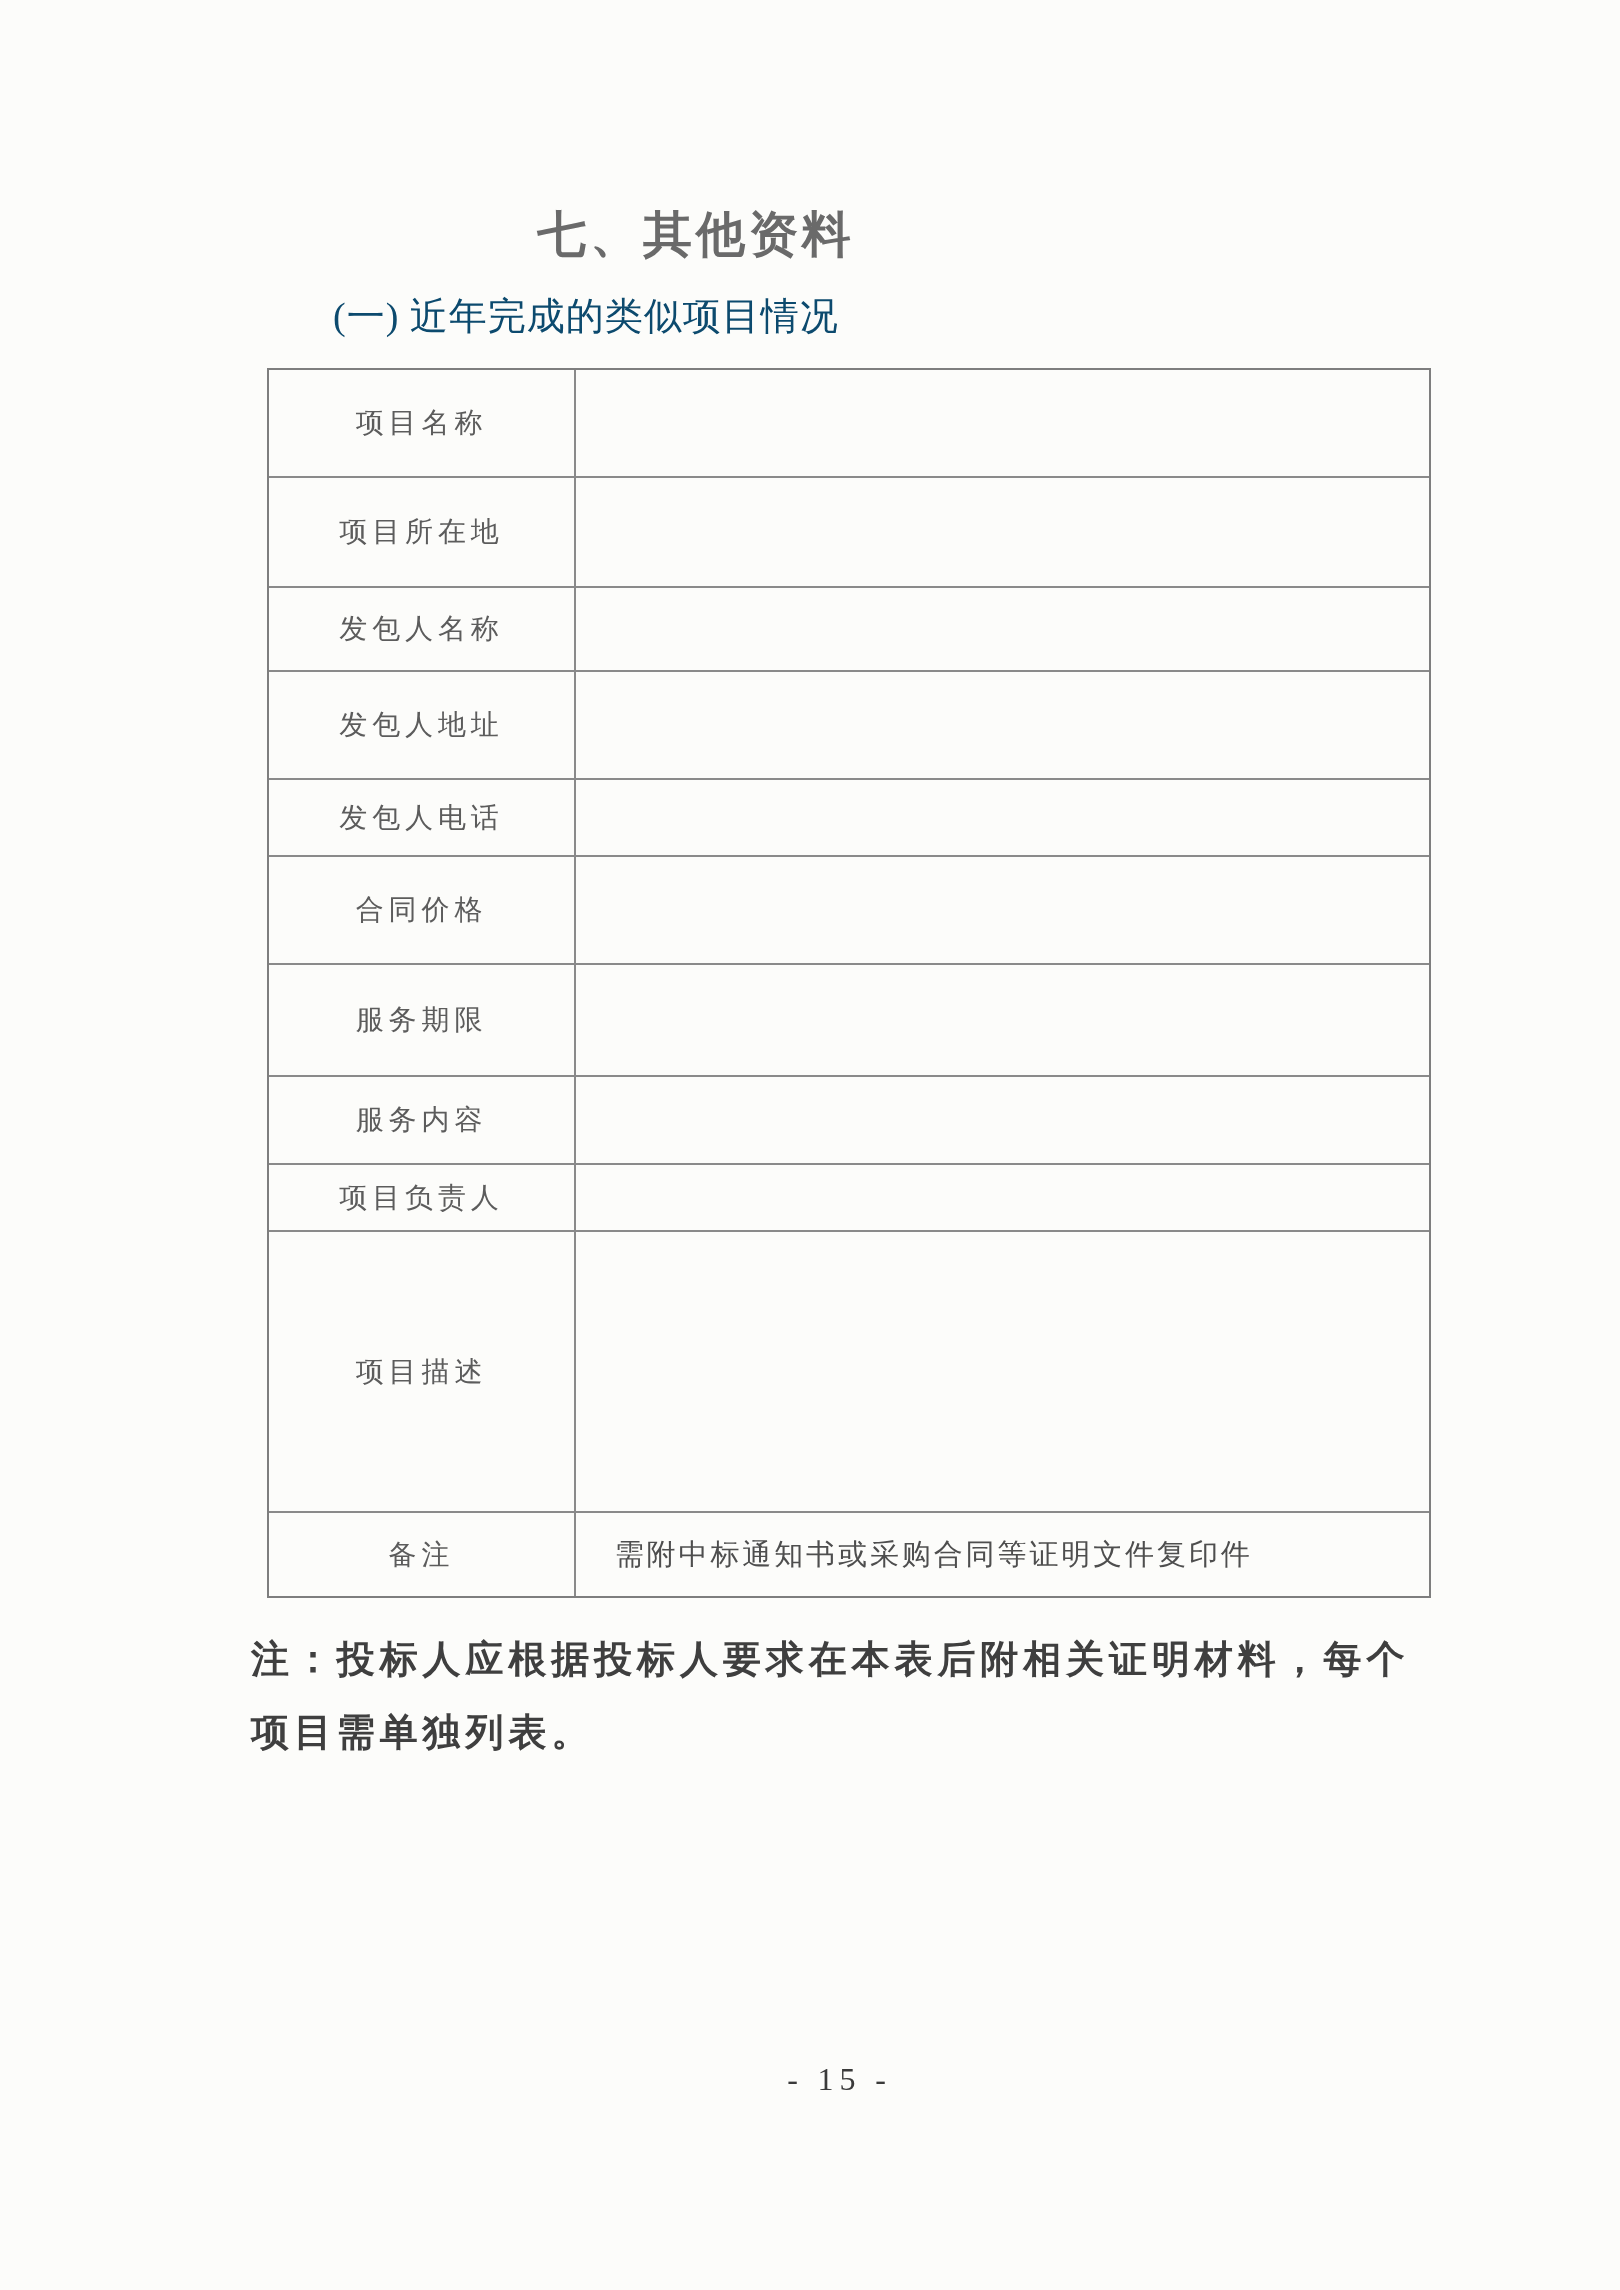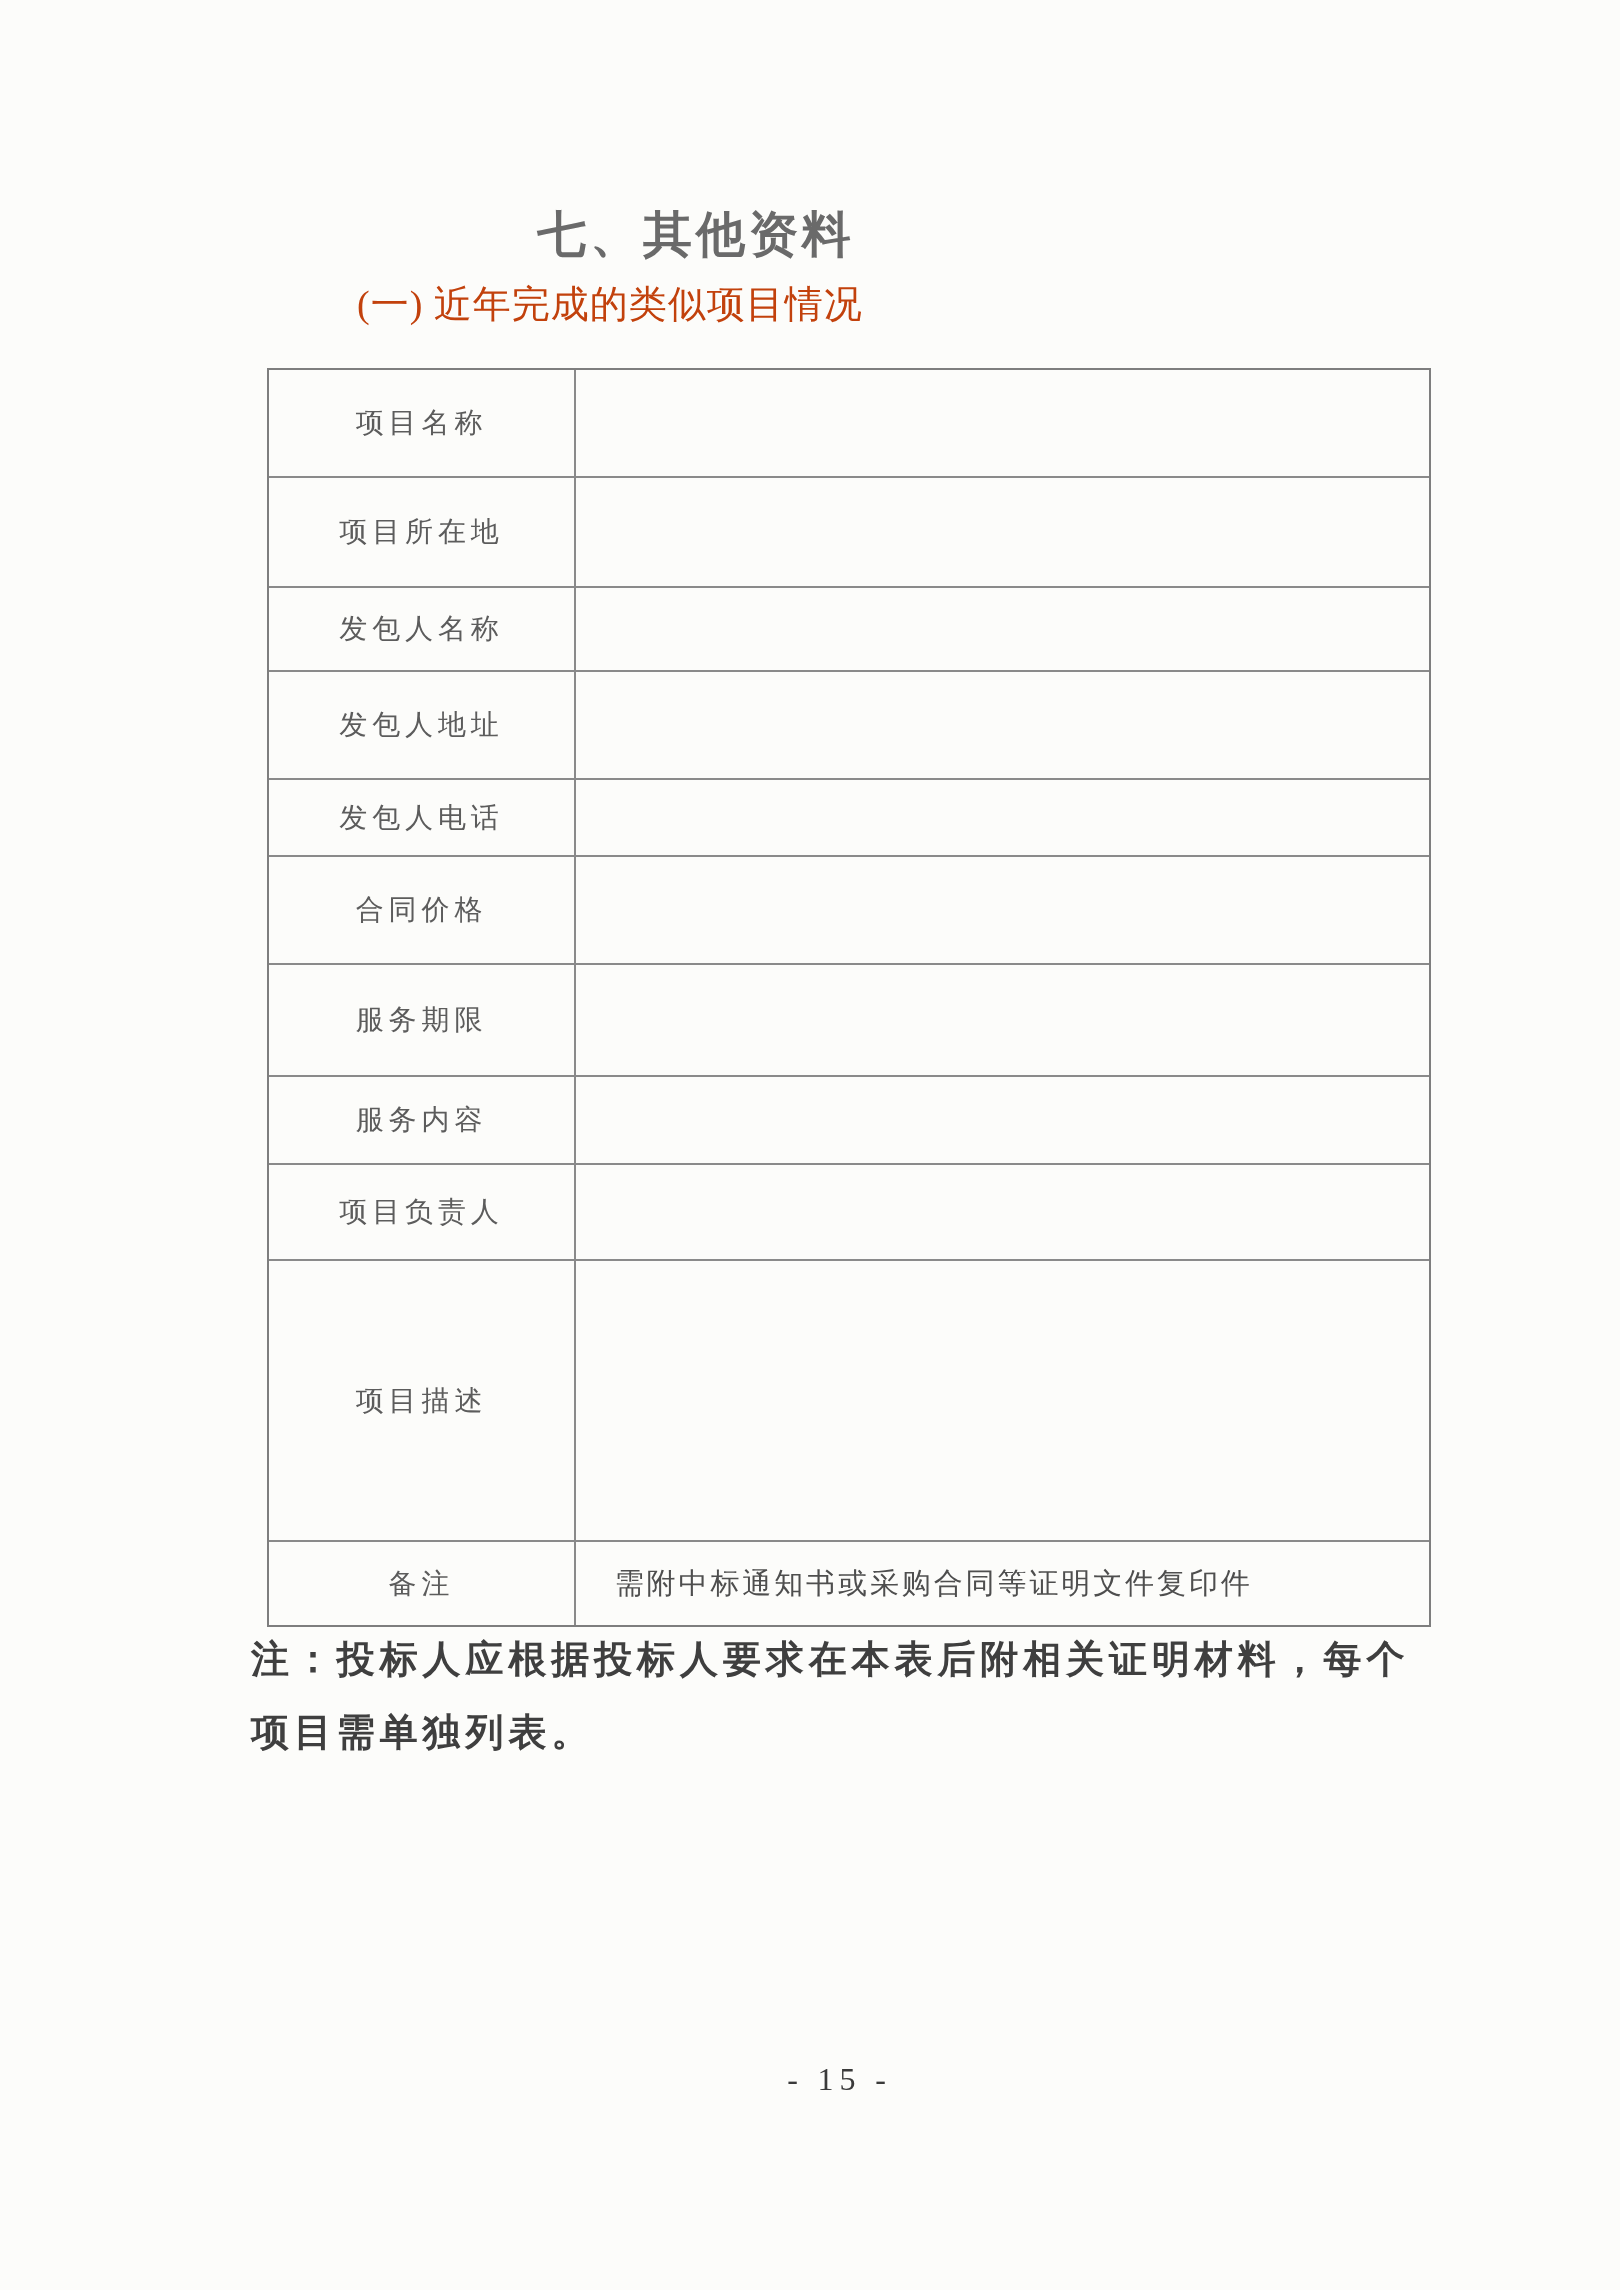--- a/index.html
+++ b/index.html
@@ -19,46 +19,45 @@
     left: 0;
     width: 1392px;
     text-align: center;
     font-size: 49px;
     font-weight: 700;
     letter-spacing: 3.9px;
     color: #6a6a6a;
   }
   .doc-subtitle {
     position: absolute;
-    top: 279px;
+    top: 291px;
     left: 333px;
     font-size: 38px;
     letter-spacing: 1px;
-    color: #c2410c;
-    margin-left: 24px;
+    color: #0c4a6e;
   }
   .project-table {
     position: absolute;
     top: 368px;
     left: 267px;
     width: 1164px;
     border: 2px solid #7e7e7e;
     background: transparent;
   }
   .trow { display: flex; width: 100%; }
   .trow + .trow { border-top: 2px solid #8a8a8a; }
   .trow:nth-child(1)  { height: 106px; }
   .trow:nth-child(2)  { height: 110px; }
   .trow:nth-child(3)  { height: 84px;  }
   .trow:nth-child(4)  { height: 108px; }
   .trow:nth-child(5)  { height: 77px;  }
   .trow:nth-child(6)  { height: 108px; gap: 37px; }
   .trow:nth-child(7)  { height: 112px;  }
   .trow:nth-child(8)  { height: 88px;  }
-  .trow:nth-child(9)  { height: 96px;  }
+  .trow:nth-child(9)  { height: 67px;  }
   .trow:nth-child(10) { height: 281px; }
   .trow:nth-child(11) { height: 85px; gap: 23px;  }
   .cell-label {
     width: 307px;
     flex: 0 0 307px;
     border-right: 2px solid #8a8a8a;
     display: flex;
     align-items: center;
     justify-content: center;
     font-size: 28px;

